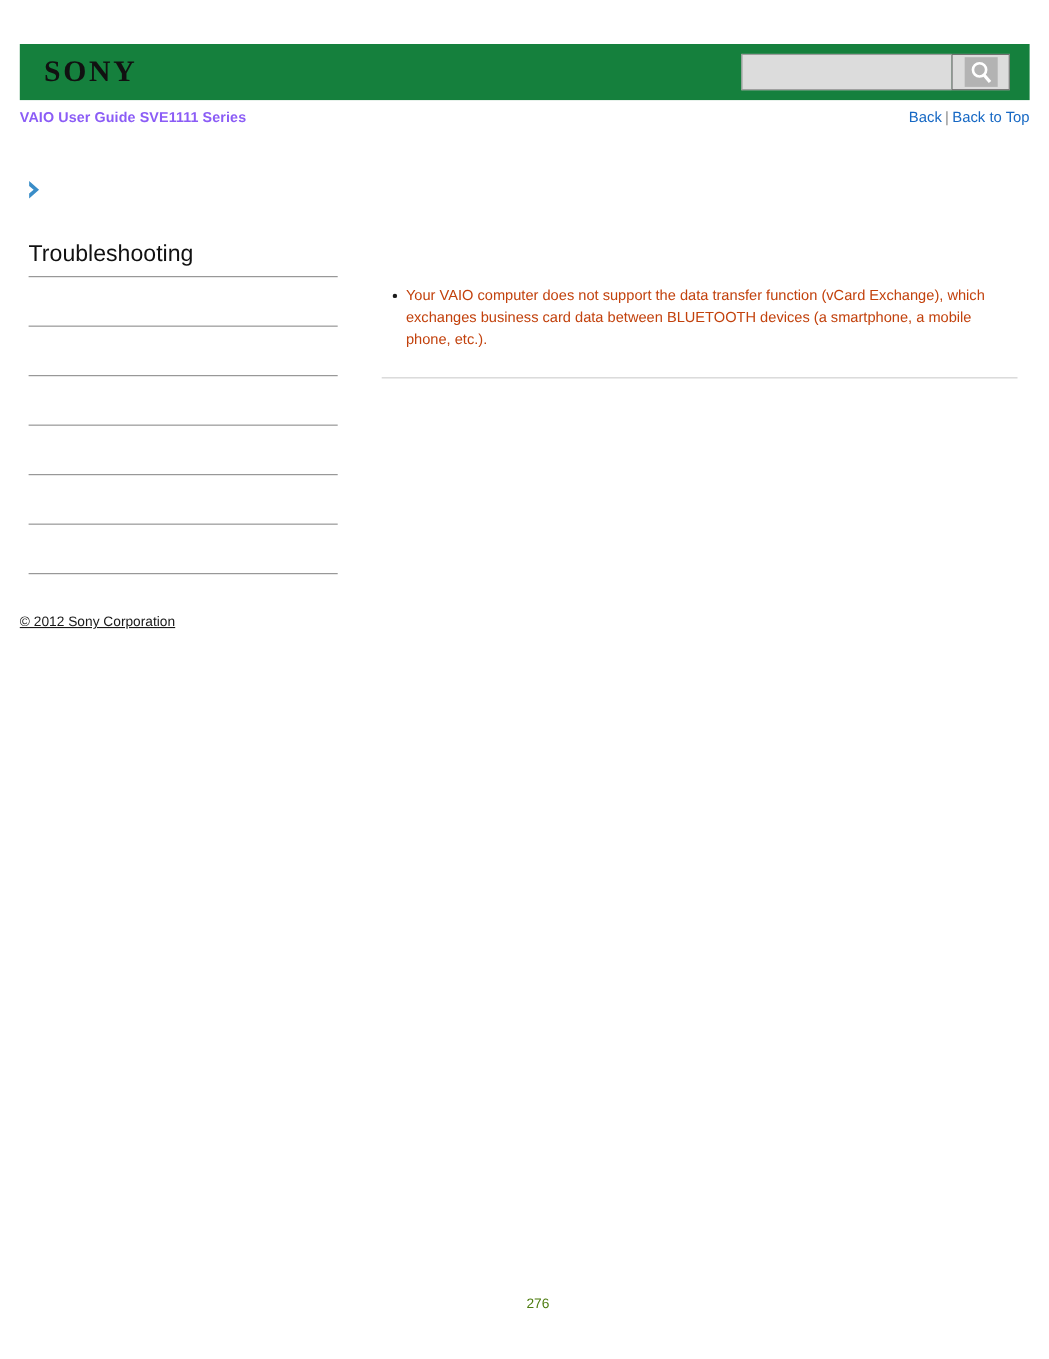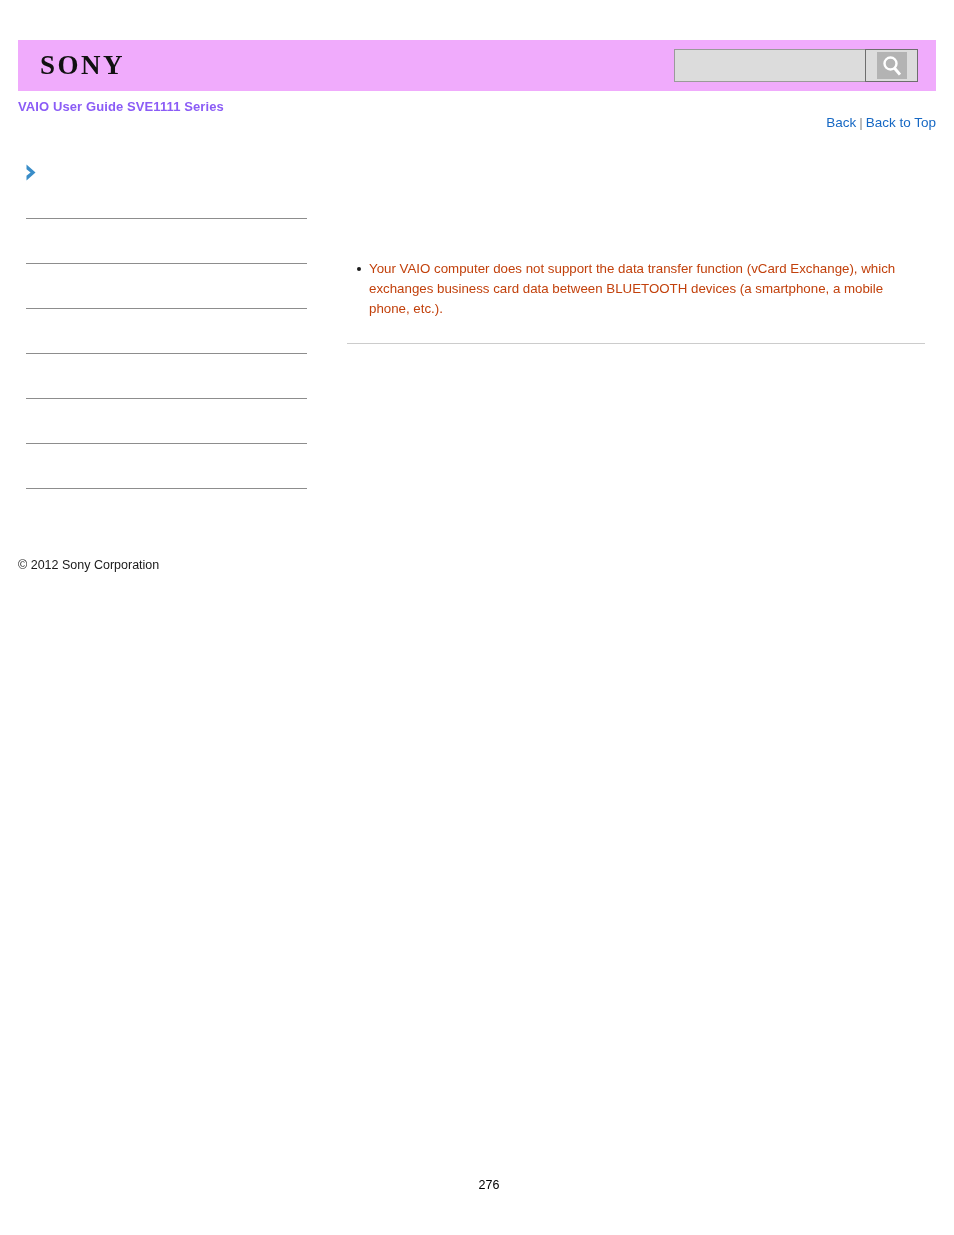--- a/index.html
+++ b/index.html
@@ -16,21 +16,21 @@
     overflow: hidden;
   }
 
   
   .header-band {
     position: absolute;
     left: 18px;
     top: 40px;
     width: 918px;
     height: 51px;
-    background: #f0abfc;
+    background: #15803d;
     box-sizing: border-box;
     padding-left: 35px;
   }
   .sony-logo {
     position: absolute;
     left: 22px;
     top: 9px;
     font-family: "Liberation Serif", serif;
     font-weight: bold;
     font-size: 27px;
@@ -97,21 +97,21 @@
     top: 0;
     font-size: 13px;
     font-weight: bold;
     color: #8b5cf6;
     letter-spacing: 0.1px;
     white-space: nowrap;
   }
   .nav-links {
     position: absolute;
     right: 0;
-    top: 16px;
+    top: 0;
     font-size: 13.5px;
     white-space: nowrap;
   }
   .nav-links a {
     color: #1668c4;
     text-decoration: none;
   }
   .nav-sep {
     color: #8a8a8a;
     margin: 0 3px;
@@ -157,20 +157,21 @@
     padding-top: 8px;
     line-height: 16px;
   }
   .copyright {
     position: absolute;
     left: 18px;
     top: 558px;
     font-size: 12.5px;
     color: #1a1a1a;
     white-space: nowrap;
+    text-decoration: underline;
   }
 
   
   .content {
     position: absolute;
     left: 347px;
     top: 259px;
     width: 578px;
   }
   .content ul {
@@ -205,21 +206,21 @@
   }
 
   
   .page-number {
     position: absolute;
     left: 0;
     right: 0;
     top: 1178px;
     text-align: center;
     font-size: 12.5px;
-    color: #000000;
+    color: #4d7c0f;
     margin-left: 24px;
   }
 </style>
 </head>
 <body>
 
 <div class="header-band">
   <div class="sony-logo">SONY</div>
 
   <div class="search-wrap">
@@ -242,20 +243,21 @@
   </div>
 </div>
 
 <div class="chevron-icon">
   <svg width="18" height="19" viewBox="0 0 18 19" aria-hidden="true">
     <path d="M2.5 1.5 L11.5 9.5 L2.5 17.5 L2.5 12.8 L6.6 9.5 L2.5 6.2 Z" fill="#3a8dc8"></path>
   </svg>
 </div>
 
 <div class="sidebar">
+  <h1 class="sidebar-title">Troubleshooting</h1>
 
   <div class="sb-item">
     <span class="sb-item-label"></span>
   </div>
   <div class="sb-item">
     <span class="sb-item-label"></span>
   </div>
   <div class="sb-item">
     <span class="sb-item-label"></span>
   </div>

